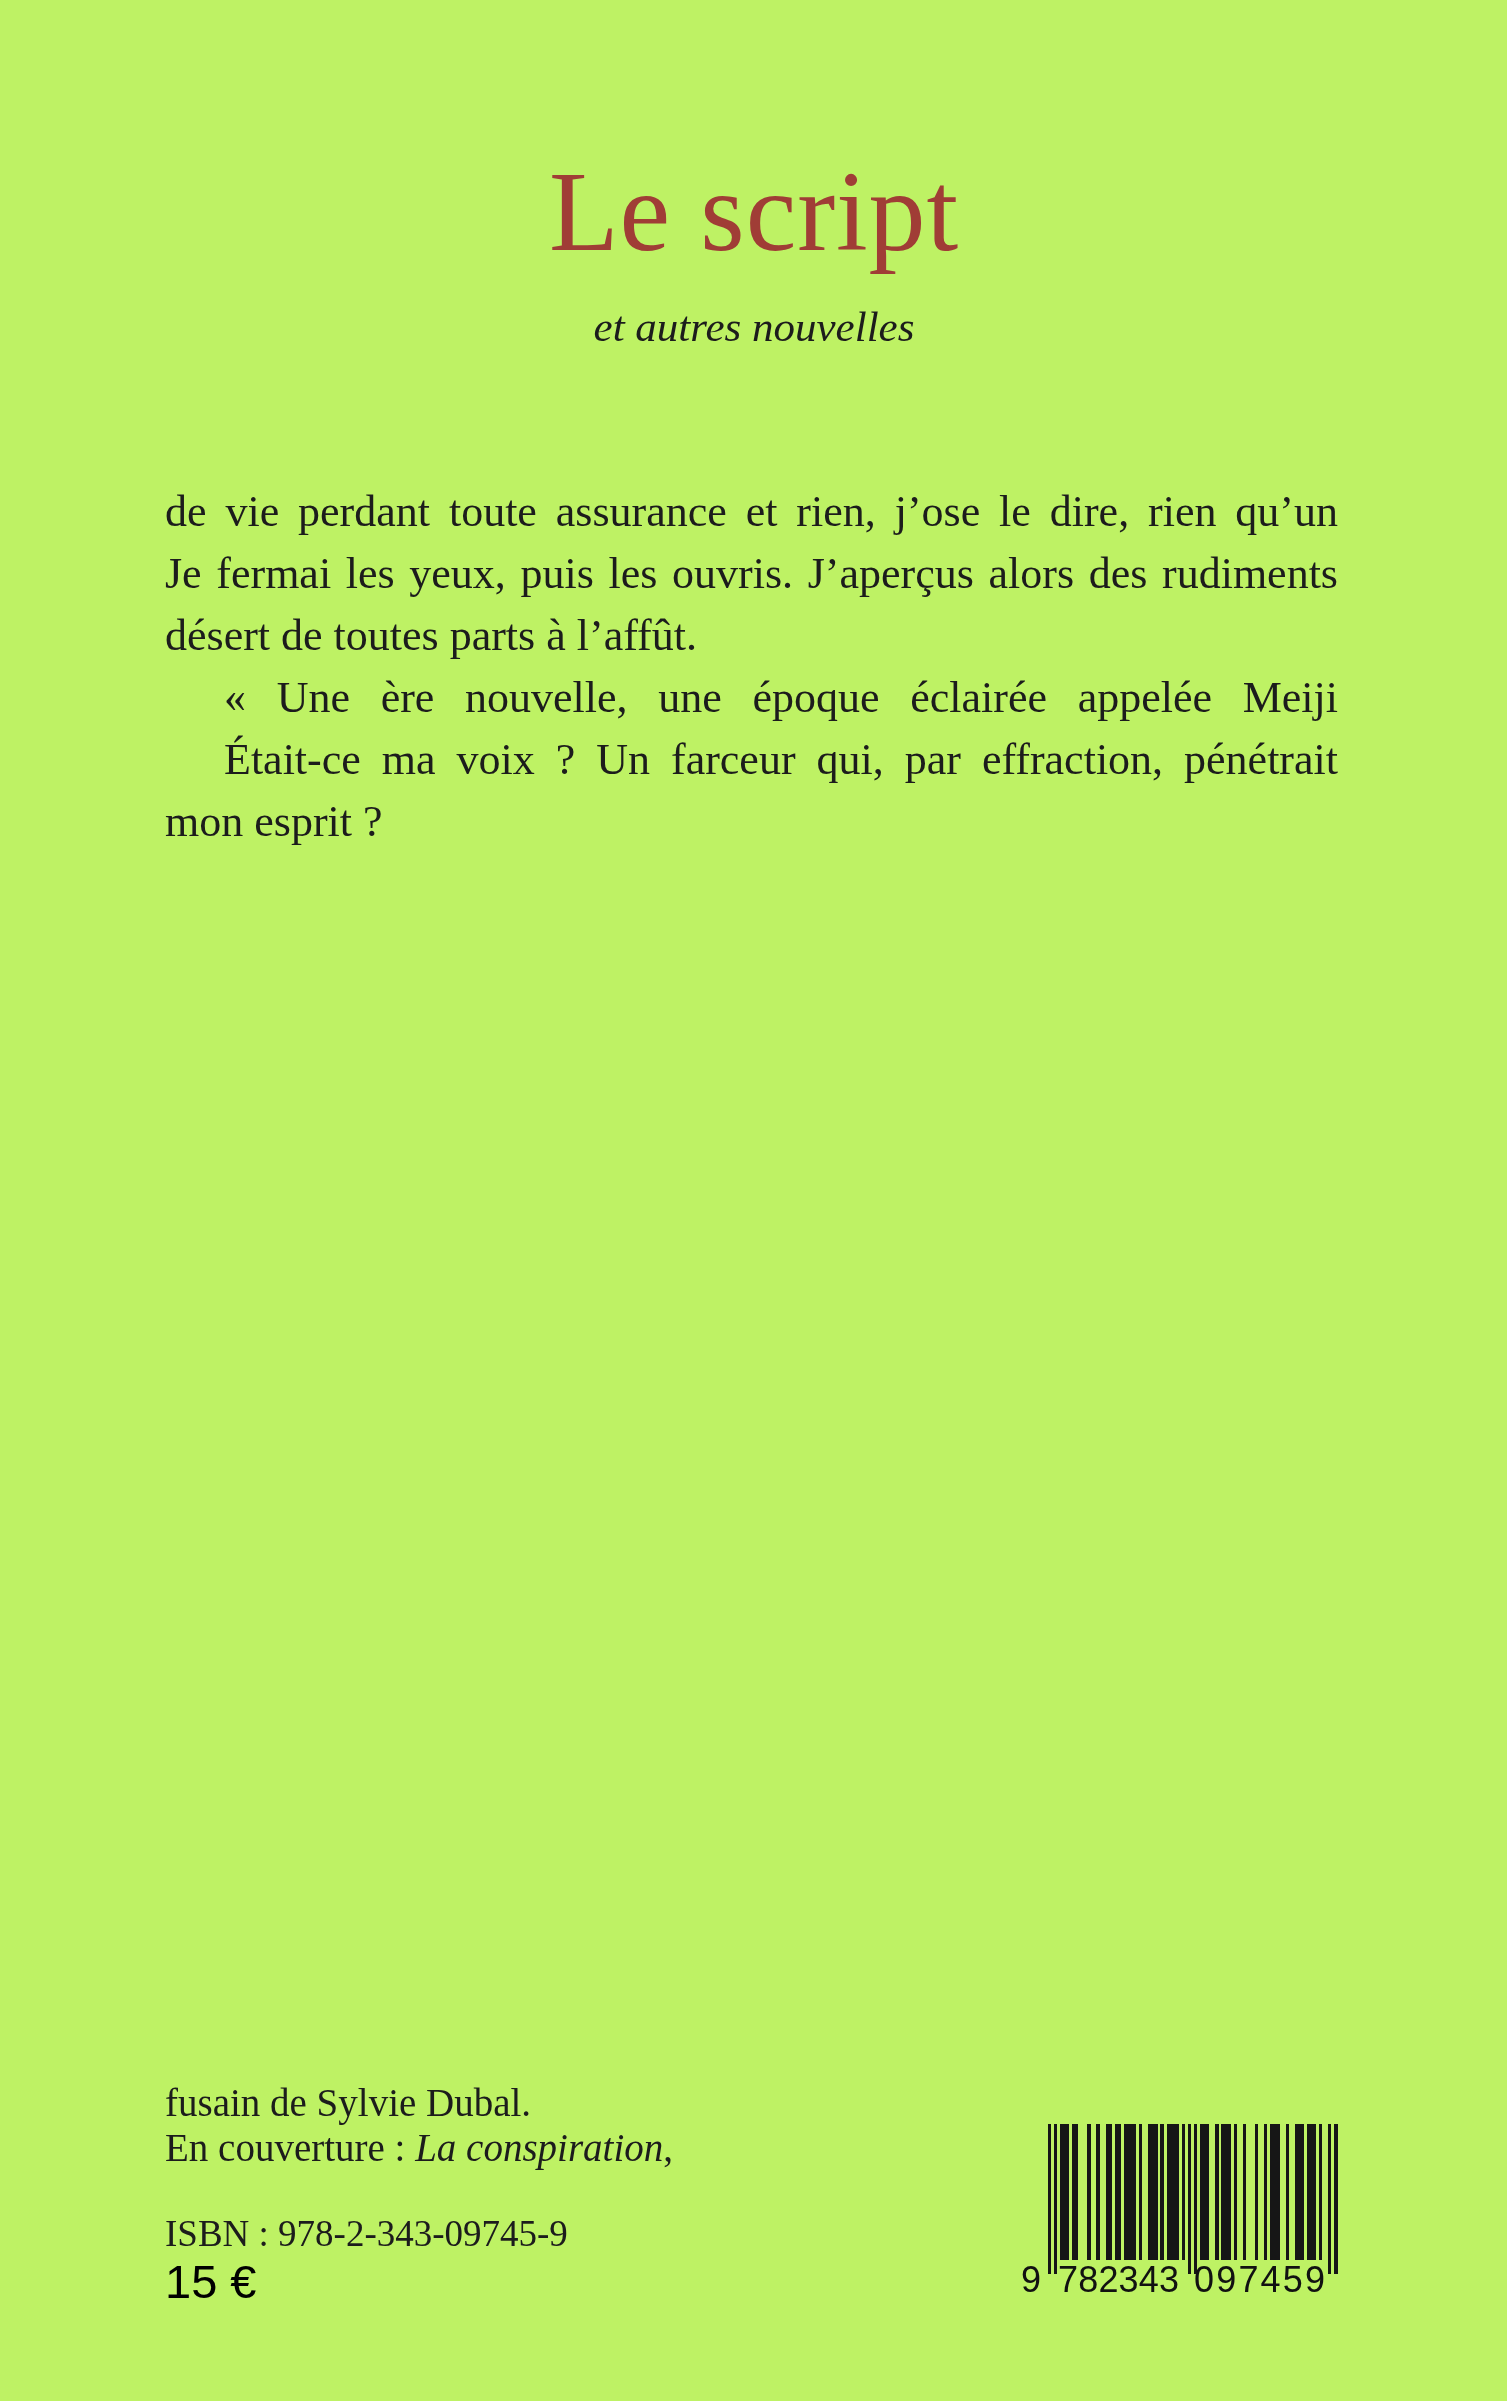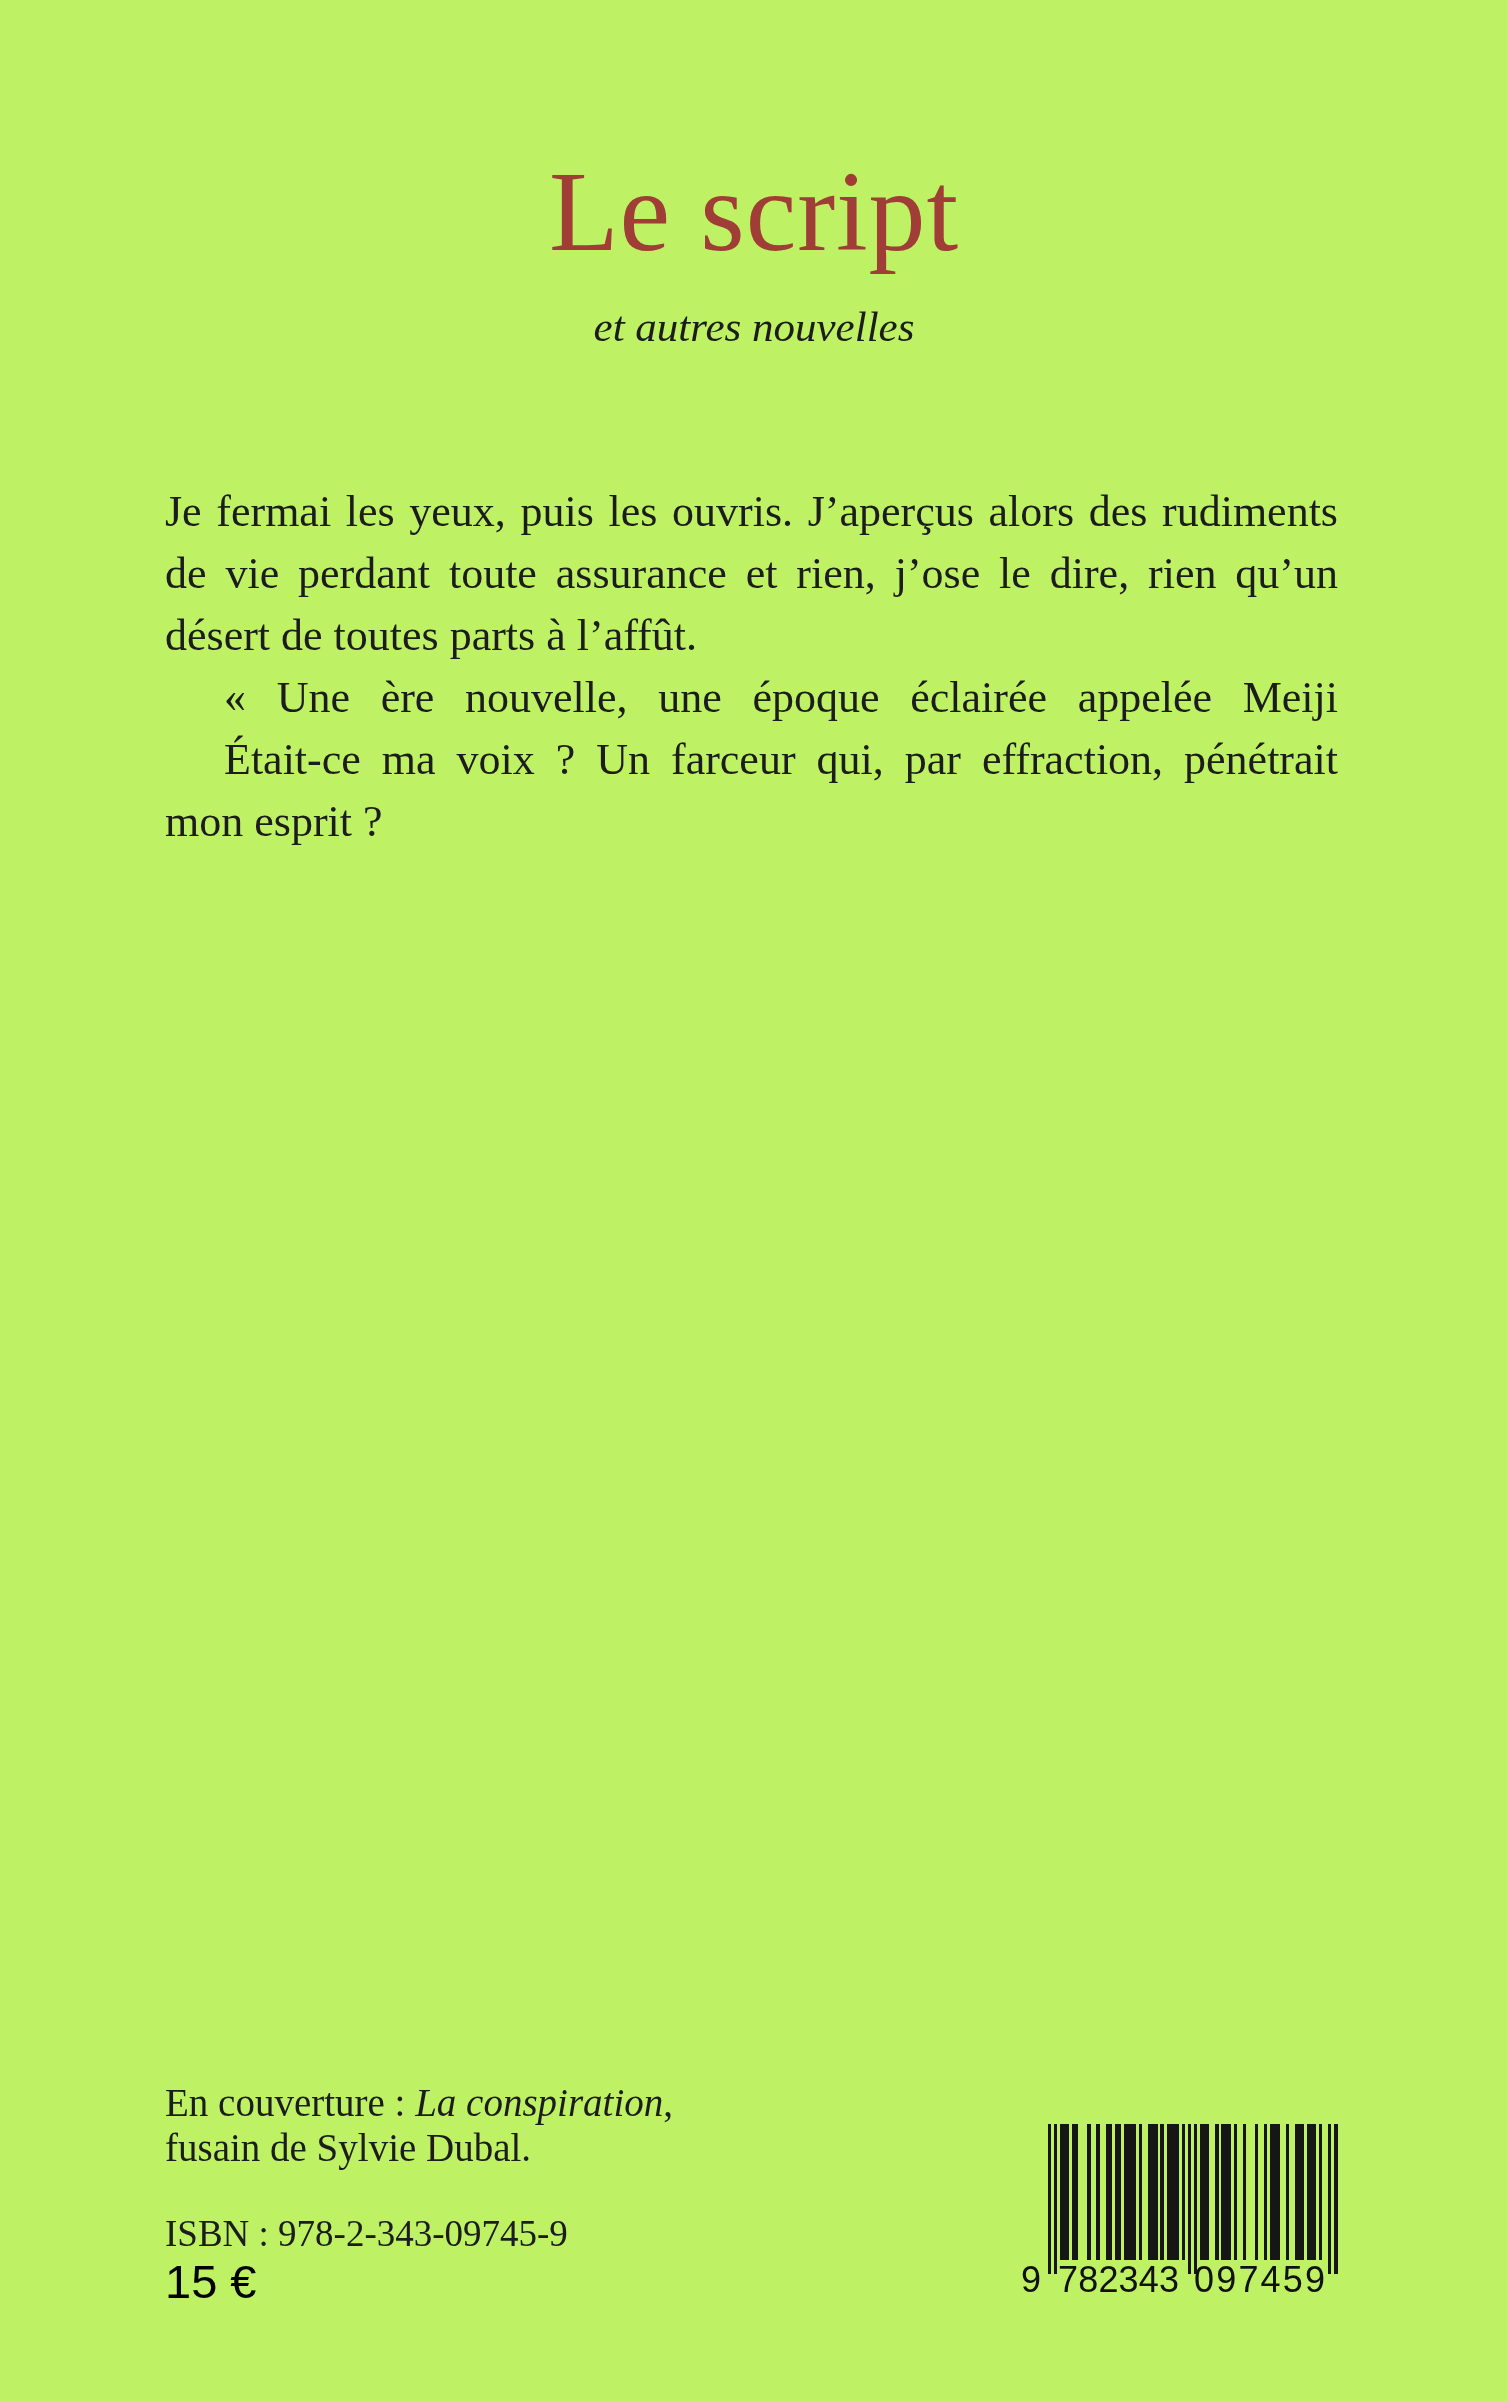--- a/index.html
+++ b/index.html
@@ -84,32 +84,32 @@
 </style>
 </head>
 <body>
 
 <div class="page">
 
   <div class="abs book-title">Le script</div>
   <div class="abs book-subtitle">et autres nouvelles</div>
 
   <div class="abs excerpt">
+    <div class="jl">de vie perdant toute assurance et rien, j’ose le dire, rien qu’un</div>
     <div class="jl">Je fermai les yeux, puis les ouvris. J’aperçus alors des rudiments</div>
-    <div class="jl">de vie perdant toute assurance et rien, j’ose le dire, rien qu’un</div>
     <div class="ll">désert de toutes parts à l’affût.</div>
     <div class="jl ind">« Une ère nouvelle, une époque éclairée appelée Meiji</div>
     <div class="jl ind">Était-ce ma voix ? Un farceur qui, par effraction, pénétrait</div>
     <div class="ll">mon esprit ?</div>
   </div>
 
 
   <div class="abs cover-note">
+    <div>fusain de Sylvie Dubal.</div>
     <div><span>En couverture : </span><span class="it">La conspiration</span><span>,</span></div>
-    <div>fusain de Sylvie Dubal.</div>
   </div>
 
   <div class="abs isbn">ISBN : 978-2-343-09745-9</div>
   <div class="abs price">15 €</div>
 
   <div class="abs barcode" id="barcode">
       <svg width="291" height="151" viewBox="0 0 307 160" style="shape-rendering: crispedges;">
         <rect x="0.00" y="0" width="3.43" height="159" fill="#161616"></rect>
         <rect x="6.46" y="0" width="3.43" height="159" fill="#161616"></rect>
         <rect x="12.93" y="0" width="9.89" height="144" fill="#161616"></rect>

